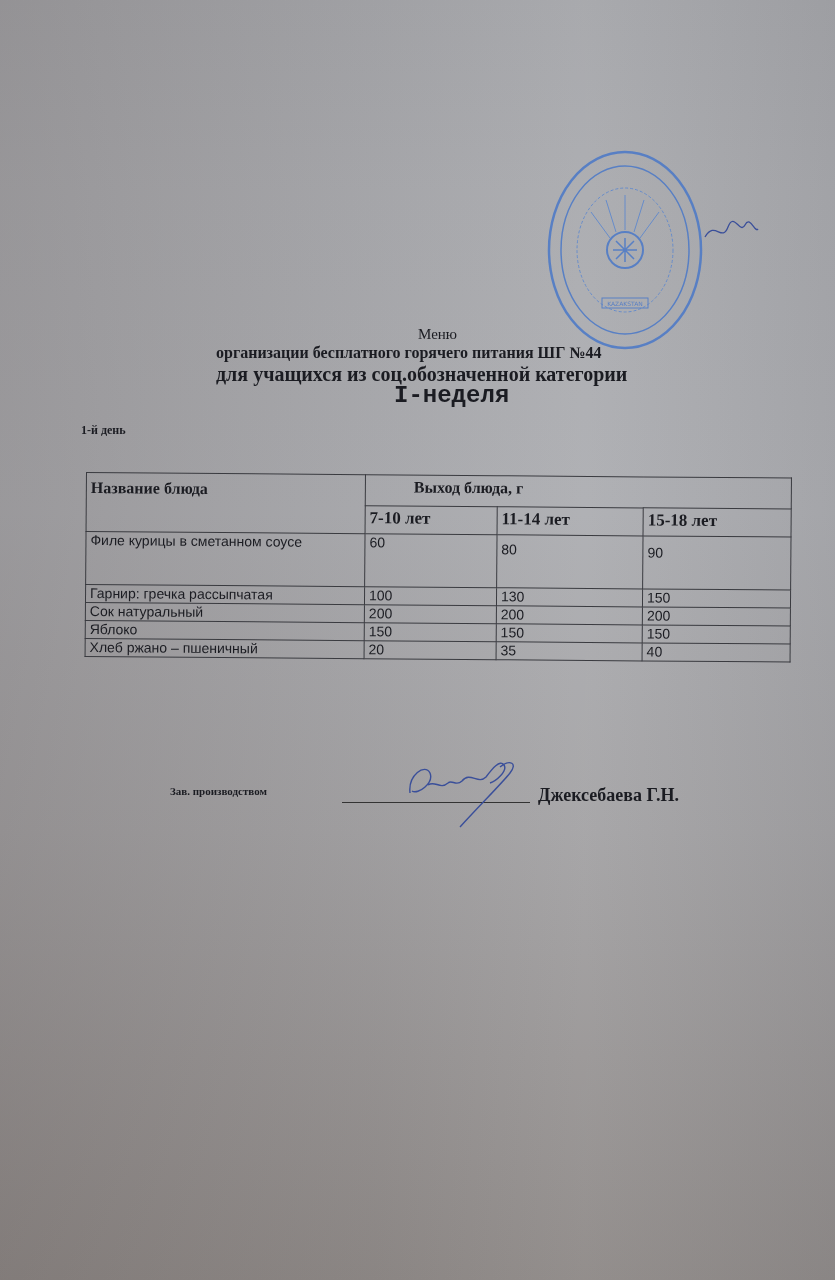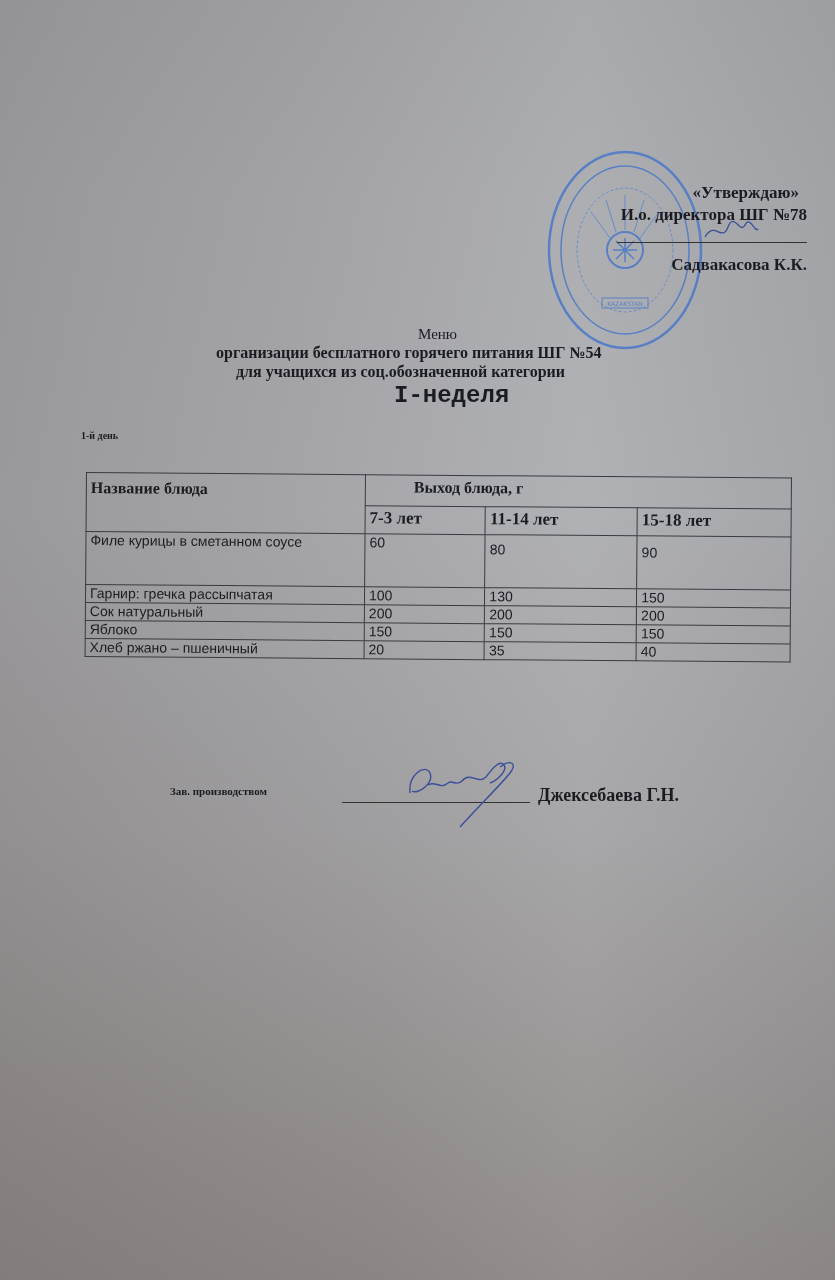--- a/index.html
+++ b/index.html
@@ -19,23 +19,23 @@
   .approve { position:absolute; right:28px; top:182px; text-align:right; font-weight:bold; font-size:17px; line-height:22px; z-index:3; }
   .approve .l1 { margin-right:8px; }
   .approve .sigline { position:absolute; right:0; top:60px; width:190px; border-top:1px solid #333; }
   .approve .name { margin-top:28px; }
 
   .stamp { position:absolute; left:546px; top:150px; width:158px; height:200px; z-index:2; opacity:0.85; }
 
   .title-block { position:absolute; left:0; top:326px; width:835px; z-index:4; }
   .t-menu { position:absolute; left:418px; top:0; font-size:15px; }
   .t-org { position:absolute; left:216px; top:18px; font-size:16px; font-weight:bold; }
-  .t-for { position:absolute; left:216px; top:37px; font-size:16px; font-weight:bold;margin-left:20px; }
+  .t-for { position:absolute; left:216px; top:37px; font-size:20px; font-weight:bold; }
   .t-week { position:absolute; left:394px; top:56px; font-size:24px; font-weight:bold;font-family:Liberation Mono, monospace; }
-  .t-day { position:absolute; left:81px; top:104px; font-size:10px; font-weight:bold; }
+  .t-day { position:absolute; left:81px; top:97px; font-size:12px; font-weight:bold; }
 
   table.menu {
     position:absolute; left:86px; top:472px; width:706px;
     border-collapse:collapse; font-family:"Liberation Sans","DejaVu Sans",sans-serif;
     font-size:14px; transform: rotate(0.45deg); transform-origin: left top;
   }
   table.menu td, table.menu th { border:1px solid #3a3b40; padding:0 4px; vertical-align:top; text-align:left; font-weight:normal; }
   table.menu th { font-family:"Liberation Serif","DejaVu Serif",serif; font-weight:bold; }
   .h-name { width:270px; height:52px; font-size:16px; padding-top:6px !important; }
   .h-yield { font-size:16px; padding-left:48px !important; height:26px; padding-top:3px !important; }
@@ -66,46 +66,40 @@
       <line x1="79" y1="45" x2="79" y2="80"></line>
         <line x1="60" y1="50" x2="70" y2="82"></line>
       <line x1="98" y1="50" x2="88" y2="82"></line>
         <line x1="45" y1="62" x2="64" y2="88"></line>
       <line x1="113" y1="62" x2="94" y2="88"></line>
     </g>
     <rect x="56" y="148" width="46" height="10" fill="none" stroke="#4a78c8" stroke-width="1"></rect>
     <text x="79" y="156" font-size="6" fill="#4a78c8" text-anchor="middle" font-family="DejaVu Sans, sans-serif">KAZAKSTAN</text>
   </svg>
 
-  <div class="approve">
-    <div class="l1">«Утверждаю»</div>
-    <div>И.о. директора ШГ №78</div>
-    <div class="sigline"></div>
-    <div class="name">Садвакасова К.К.</div>
-  </div>
   <svg class="sig1" viewBox="0 0 60 30">
     <path d="M5 22 C15 5, 22 28, 28 12 S40 20, 45 10 S55 18, 58 14" fill="none" stroke="#3a4f9a" stroke-width="1.3"></path>
   </svg>
 
   <div class="title-block">
     <div class="t-menu">Меню</div>
-    <div class="t-org">организации бесплатного горячего питания ШГ №54</div>
+    <div class="t-org">организации бесплатного горячего питания ШГ №44</div>
     <div class="t-for">для учащихся из соц.обозначенной категории</div>
     <div class="t-week">I-неделя</div>
     <div class="t-day">1-й день</div>
   </div>
 
   <table class="menu">
     <tbody>
         <tr>
       <th class="h-name" rowspan="2">Название блюда</th>
       <th class="h-yield" colspan="3">Выход блюда, г</th>
     </tr>
     <tr>
-      <th class="h-age">7-3 лет</th>
+      <th class="h-age">7-10 лет</th>
       <th class="h-age">11-14 лет</th>
       <th class="h-age">15-18 лет</th>
     </tr>
     <tr class="r1">
       <td>Филе курицы  в сметанном соусе</td>
       <td>60</td>
       <td style="padding-top:6px">80</td>
       <td style="padding-top:8px">90</td>
     </tr>
     <tr class="r">

